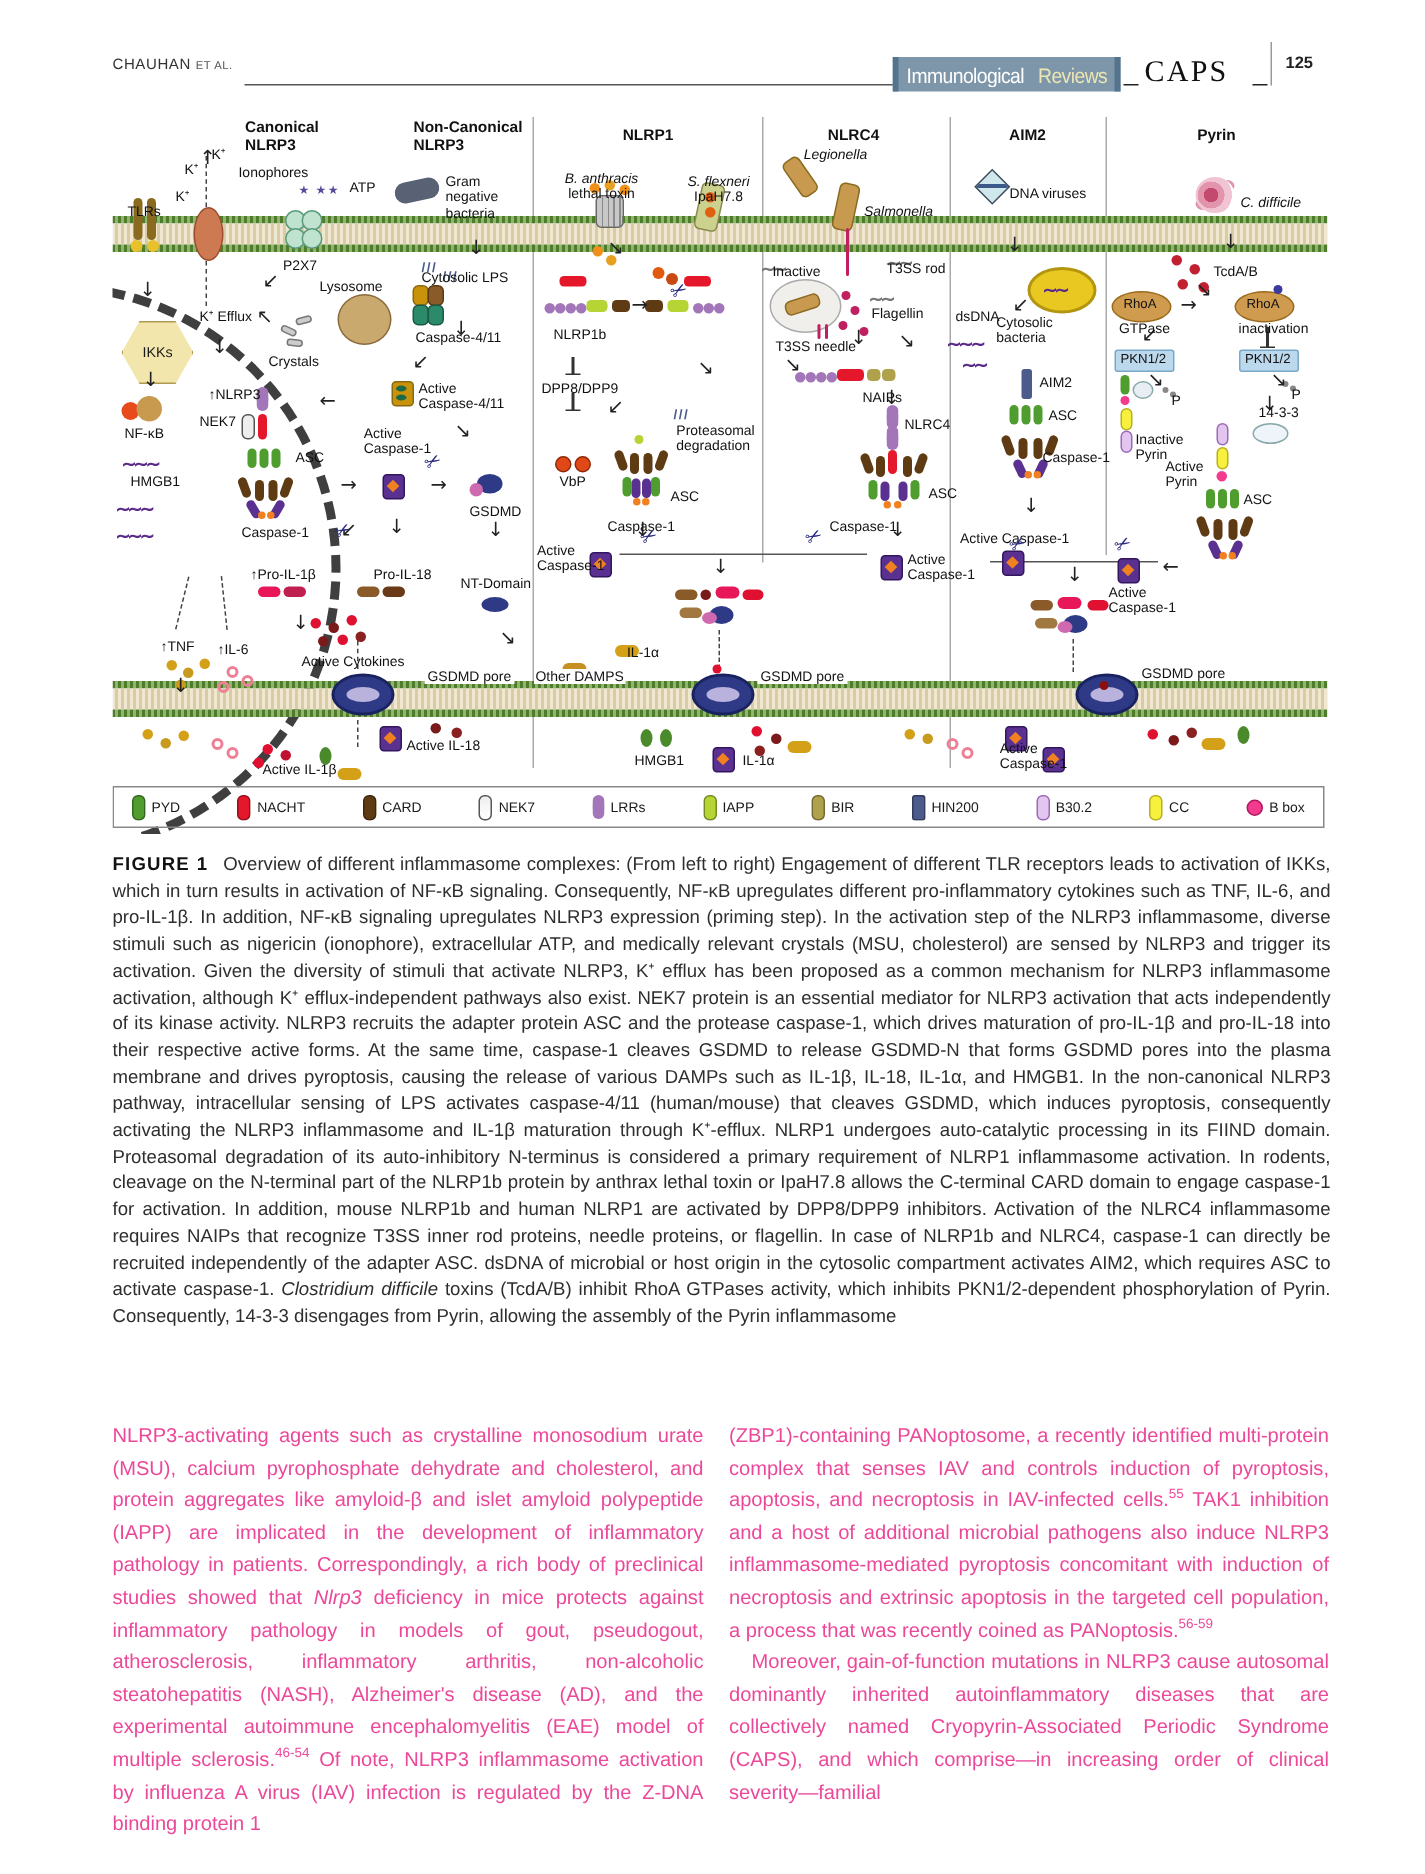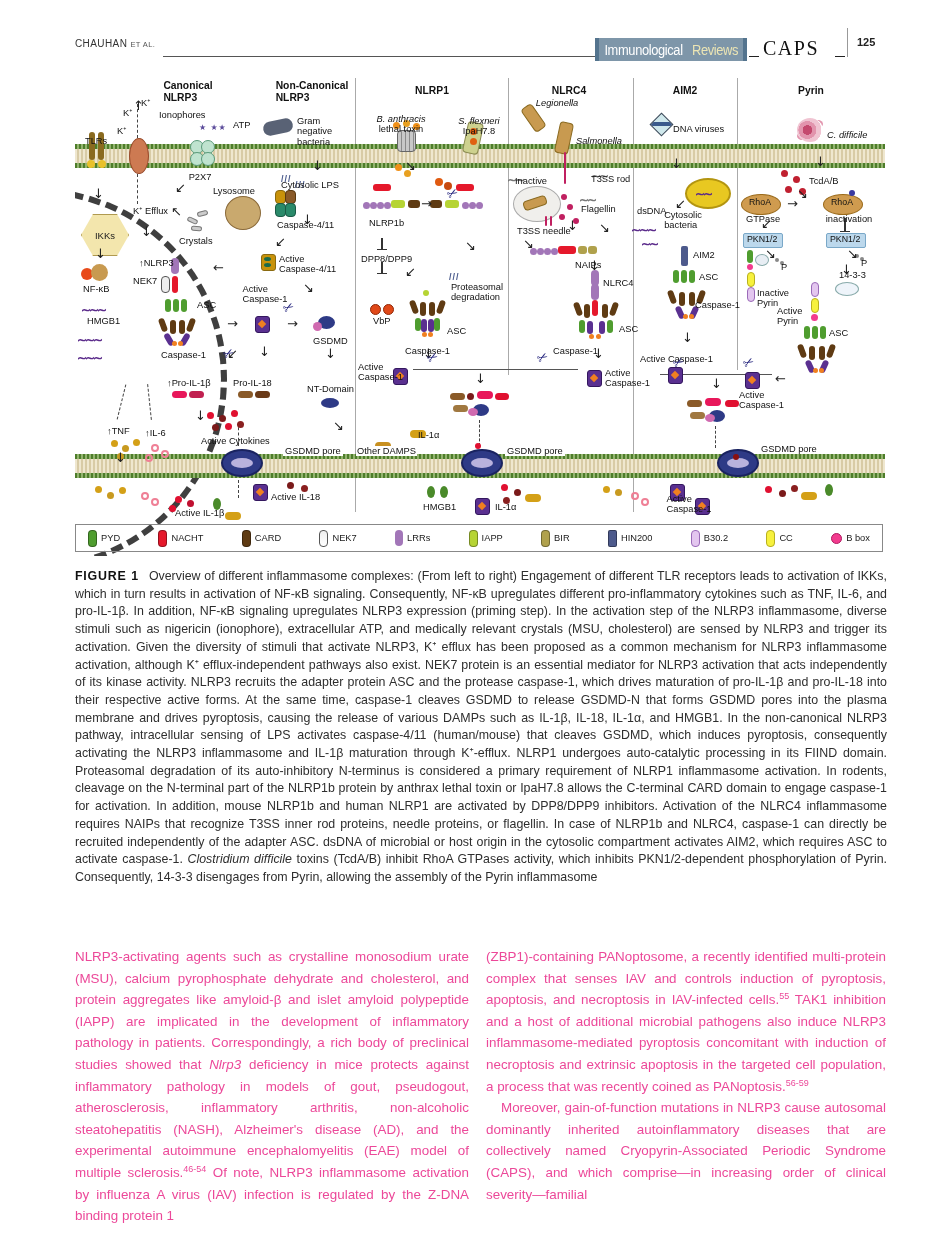--- a/index.html
+++ b/index.html
@@ -449,21 +449,21 @@
     <span class="fl" style="left:8px;top:206px">NF-κB</span>
     <span class="fl" style="left:12px;top:238px">HMGB1</span>
     <span class="fl" style="left:64px;top:180px">↑NLRP3</span>
     <span class="fl" style="left:58px;top:198px">NEK7</span>
     <span class="fl" style="left:122px;top:222px">ASC</span>
     <span class="fl c" style="left:190px;top:206px">Active
 Caspase-1</span>
     <span class="fl" style="left:86px;top:272px">Caspase-1</span>
     <span class="fl" style="left:238px;top:258px">GSDMD</span>
     <span class="fl" style="left:92px;top:300px">↑Pro-IL-1β</span>
-    <span class="fl" style="left:158px;top:300px">Pro-IL-18</span>
+    <span class="fl" style="left:174px;top:300px">Pro-IL-18</span>
     <span class="fl" style="left:232px;top:306px">NT-Domain</span>
     <span class="fl" style="left:32px;top:348px">↑TNF</span>
     <span class="fl" style="left:70px;top:350px">↑IL-6</span>
     <span class="fl" style="left:126px;top:358px">Active Cytokines</span>
     <span class="fl" style="left:208px;top:368px;background:#fff;padding:0 2px;z-index:6">GSDMD pore</span>
     <span class="fl" style="left:100px;top:430px">Active IL-1β</span>
     <span class="fl" style="left:196px;top:414px">Active IL-18</span>
     <span class="fl" style="left:222px;top:38px">Gram
 negative
 bacteria</span>

